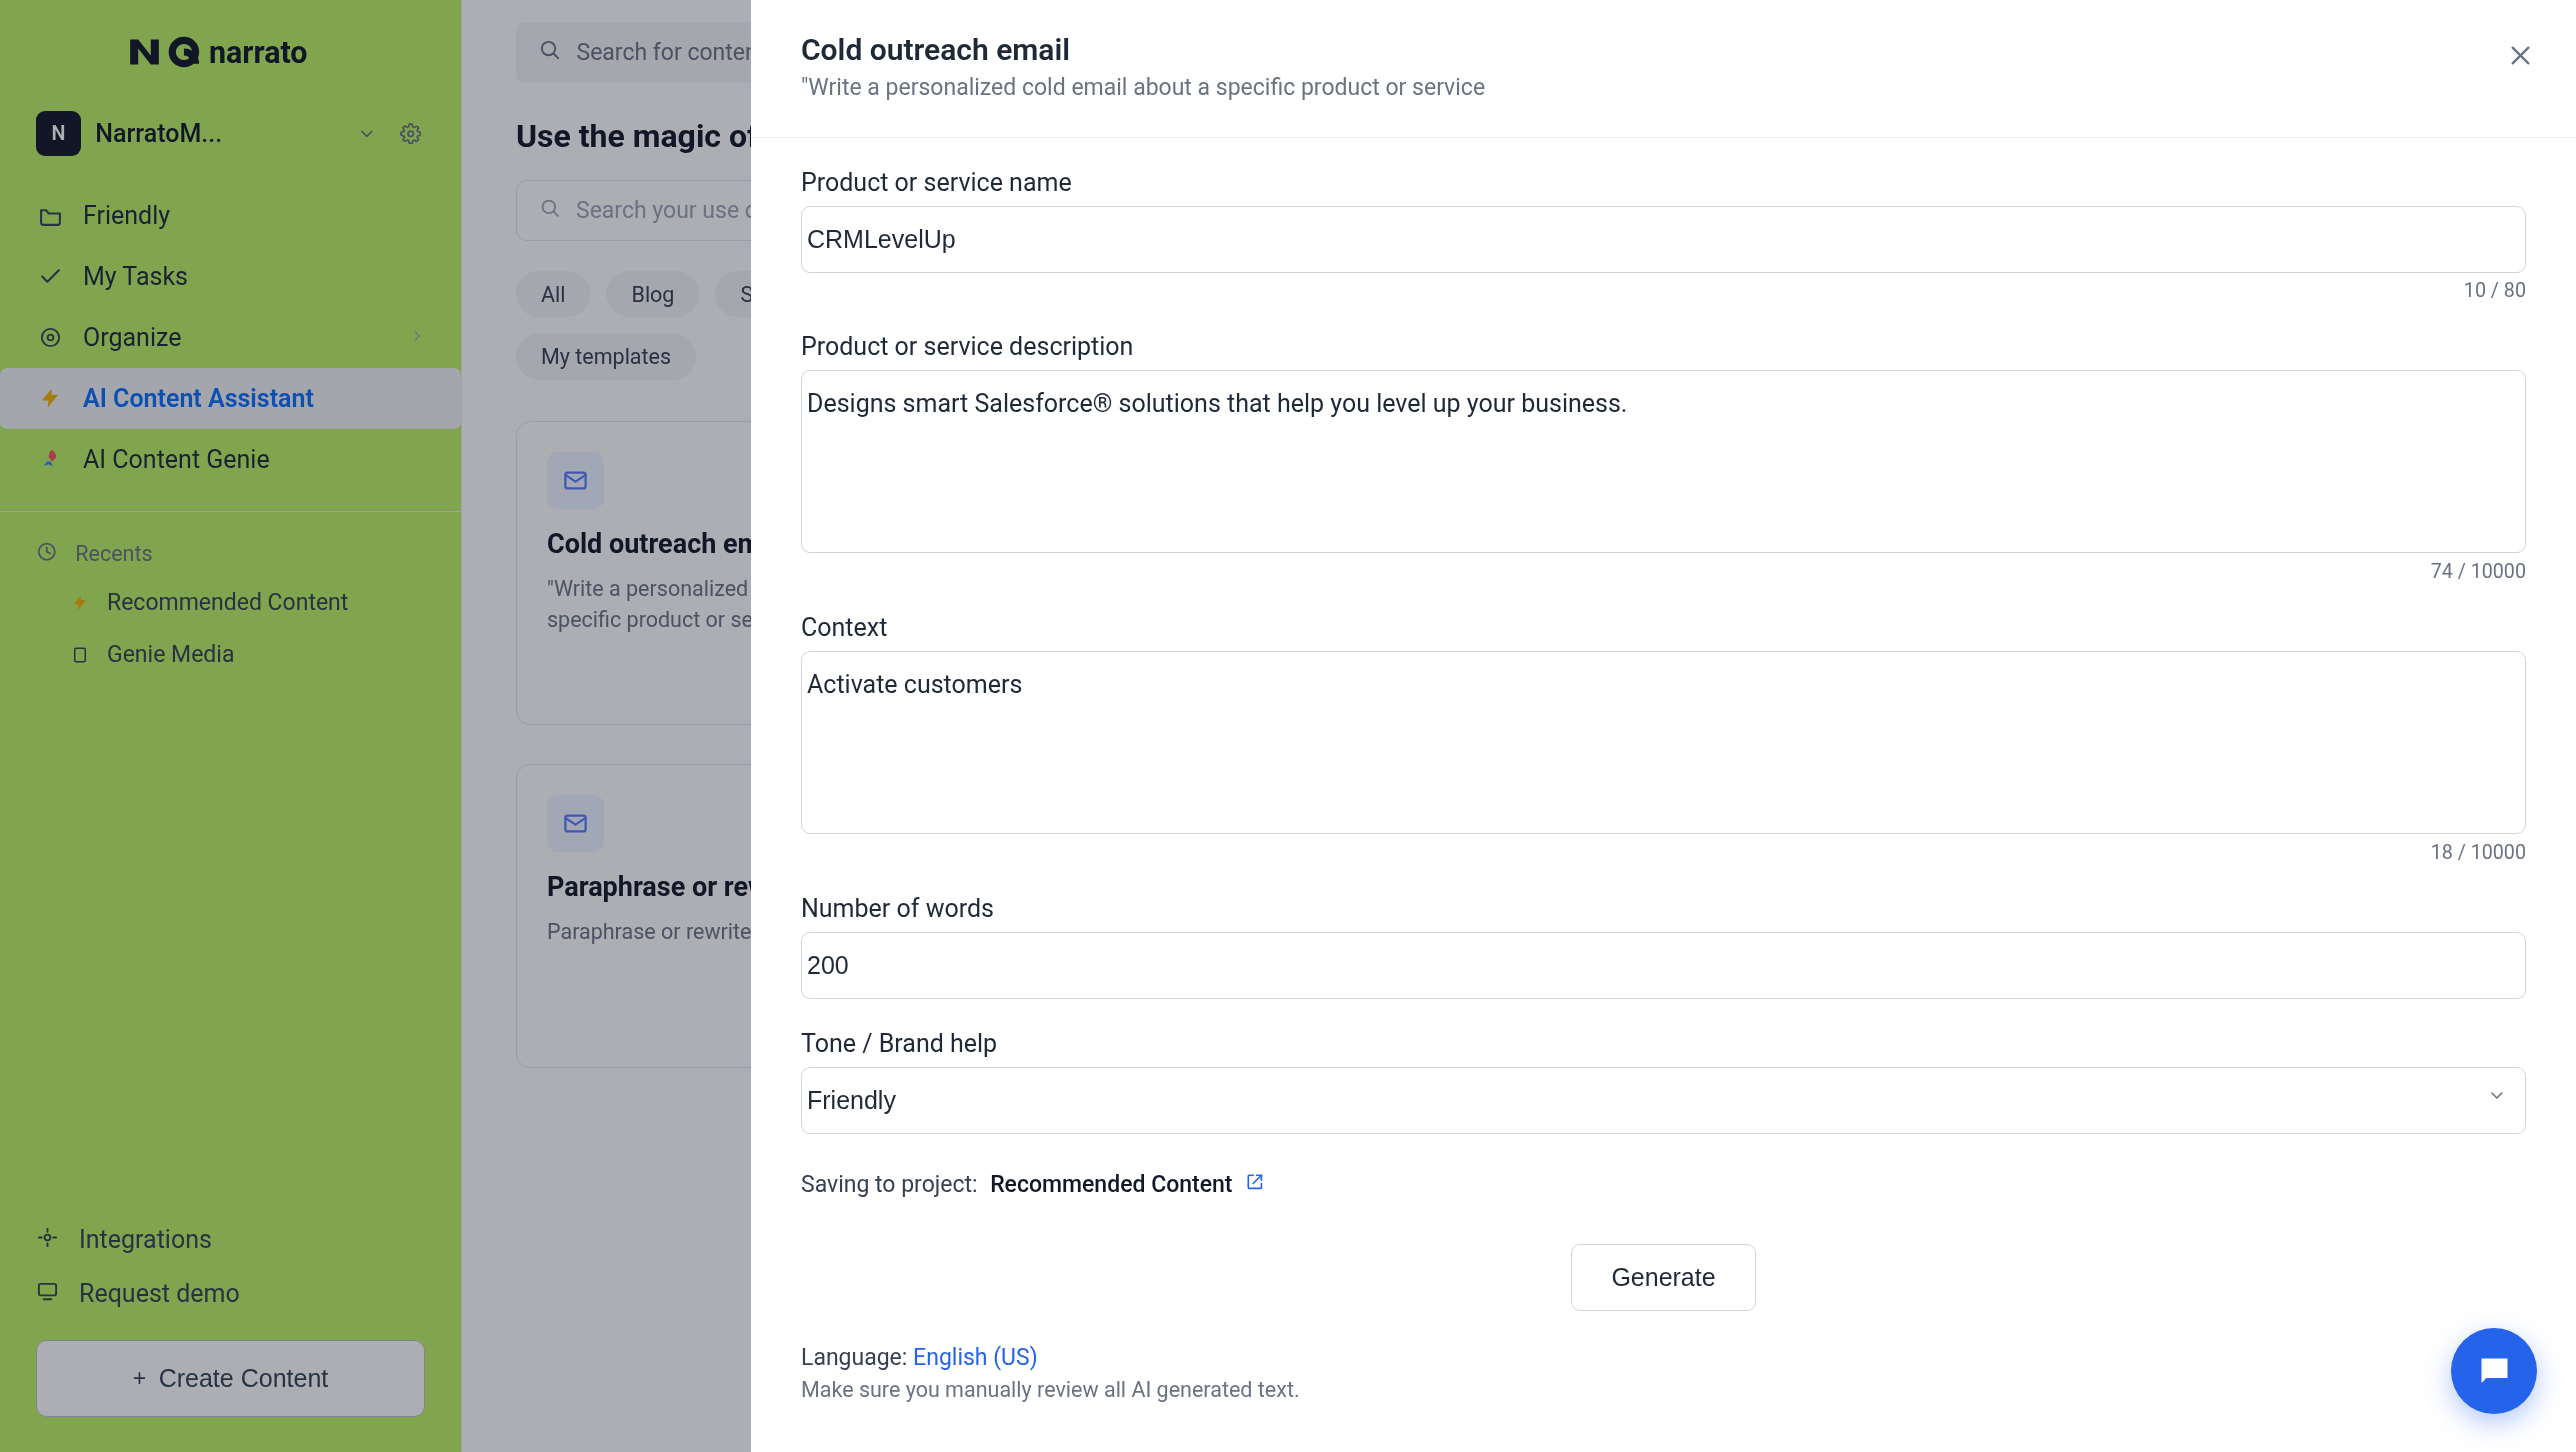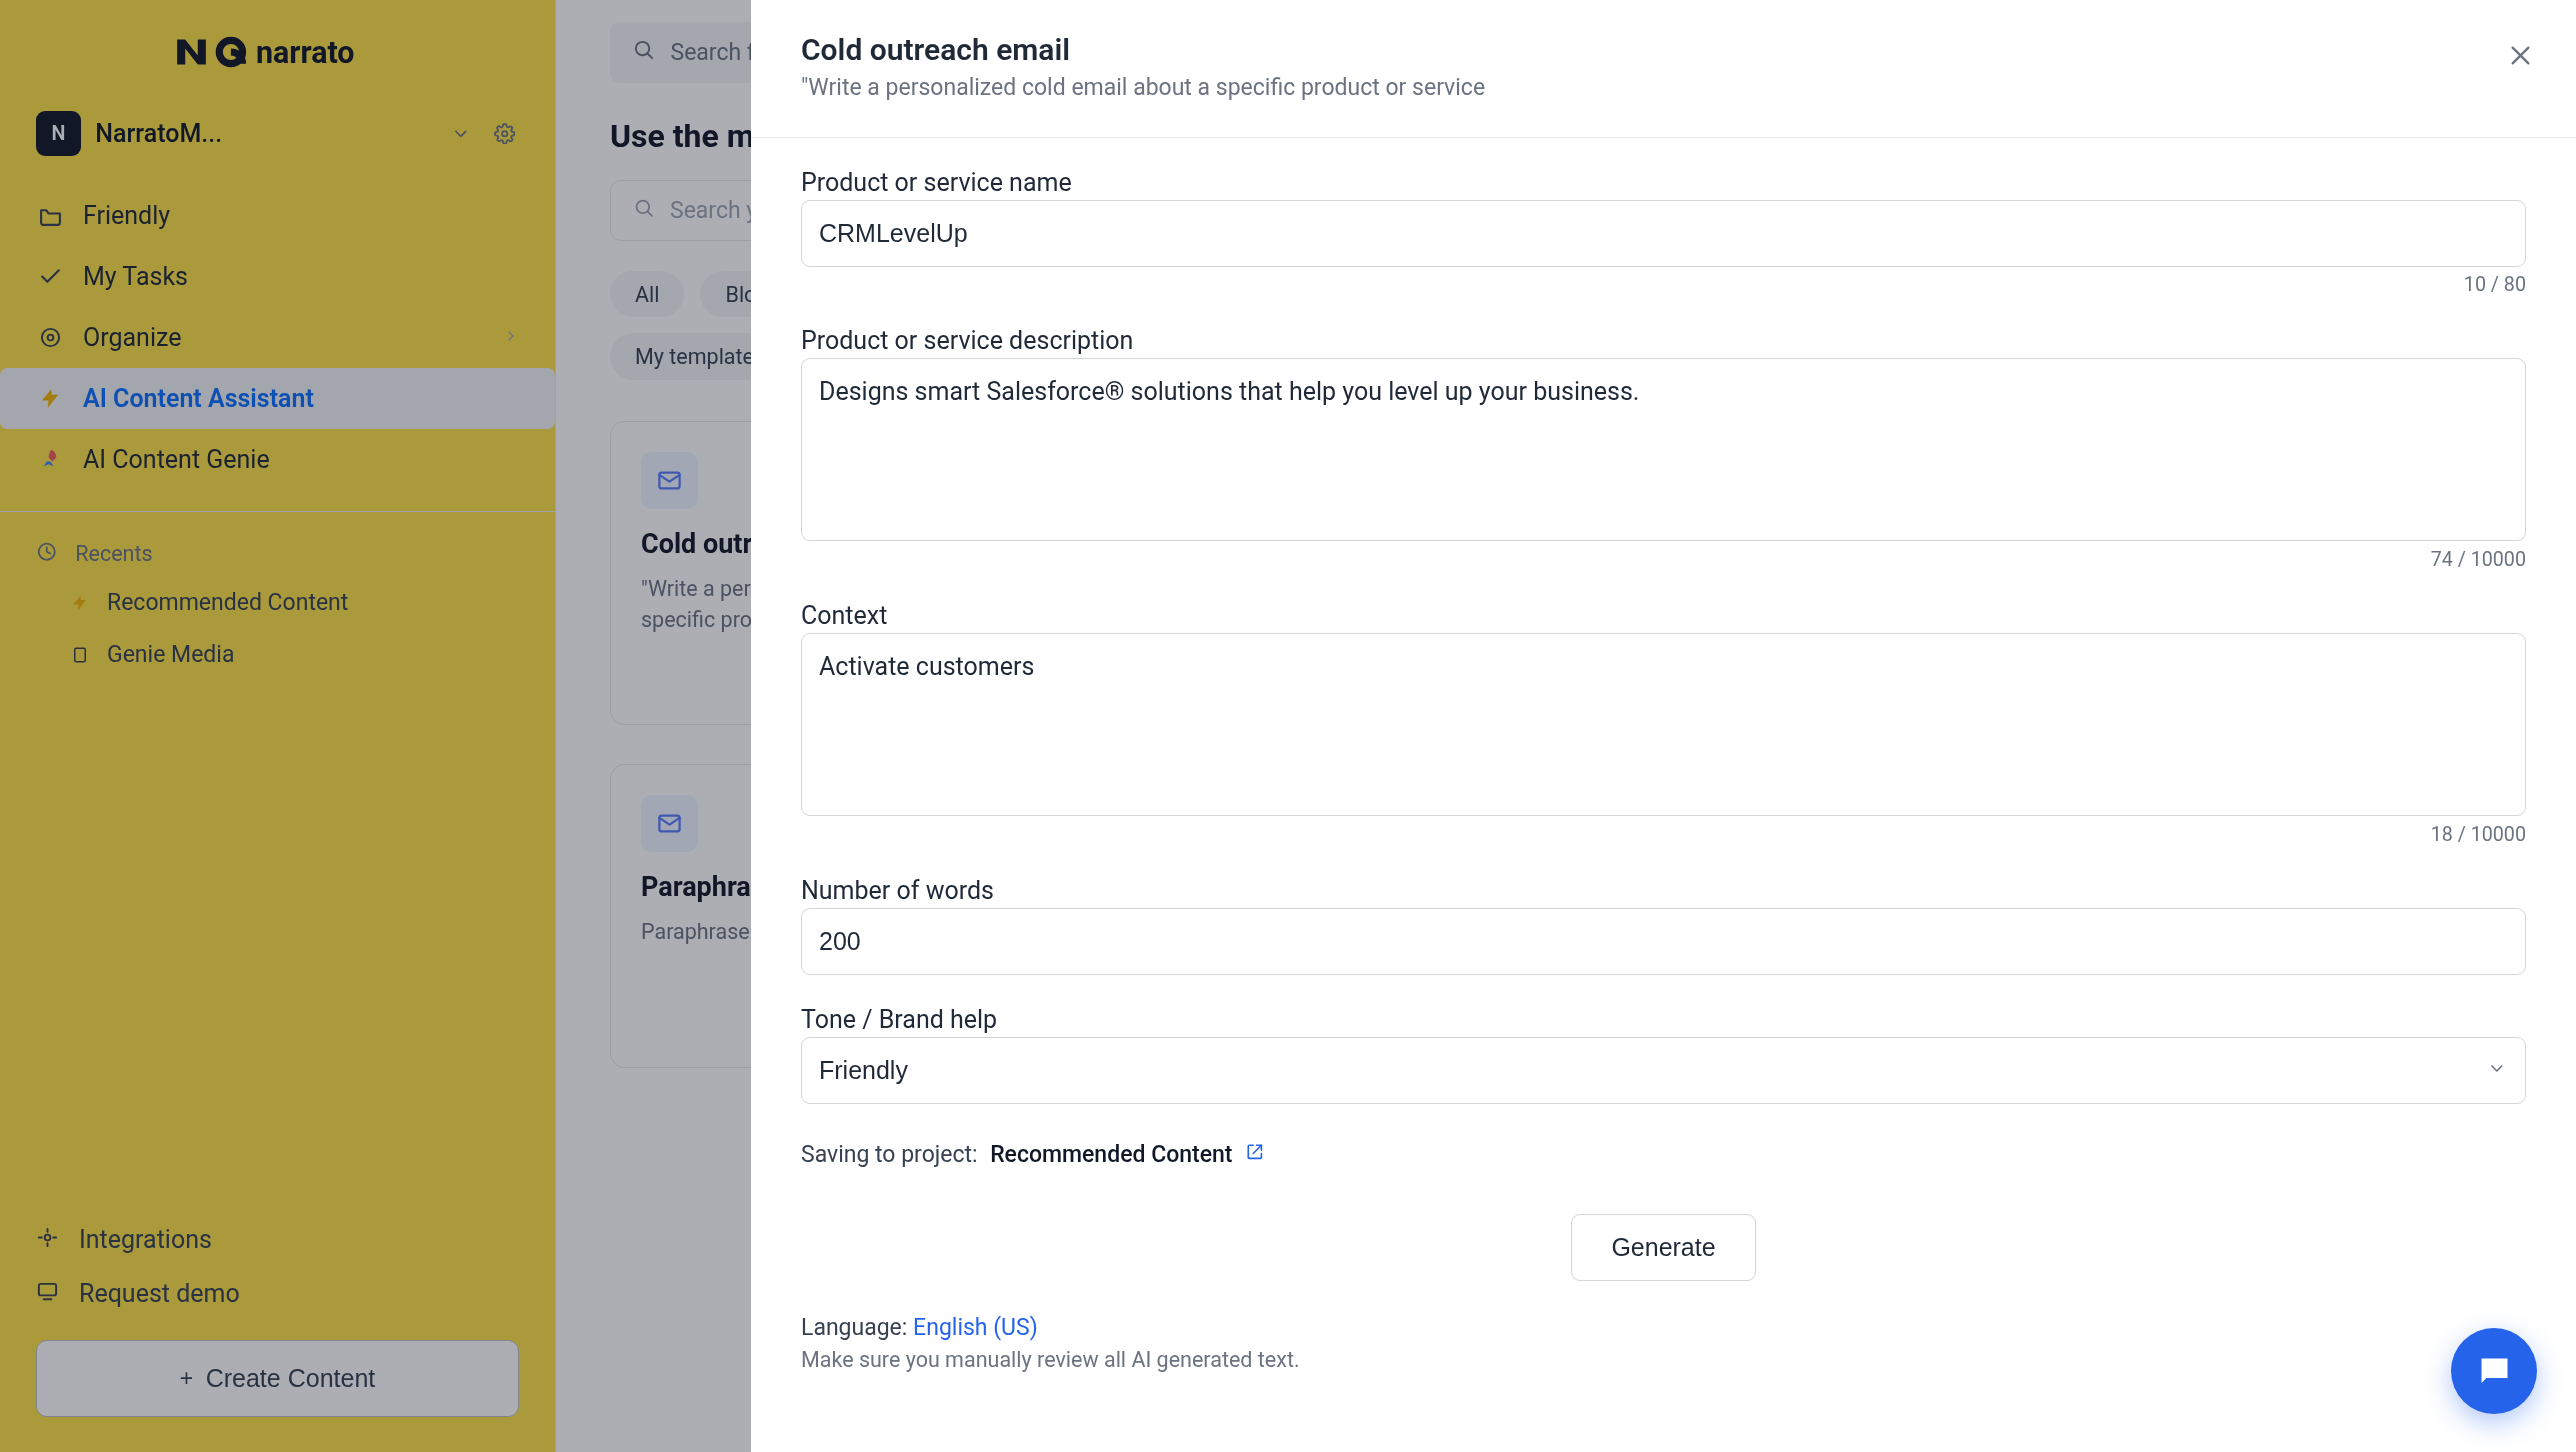--- a/index.html
+++ b/index.html
@@ -2,21 +2,21 @@
 <html><head>
 <meta charset="utf-8">
 <style>
   * { box-sizing: border-box; margin: 0; padding: 0; }
   html, body { width: 100%; height: 100%; font-family: -apple-system, BlinkMacSystemFont, "Segoe UI", Roboto, Helvetica, Arial, sans-serif; font-size: 12.5px; color: #3a3f4b; background: #fff; }
 
   
   #app { width: 2576px; height: 1453px; display: flex; position: relative; overflow: hidden; }
 
   
-  .sidebar { width: 556px; border-right: 0.9px solid #e9ecef; display: flex; flex-direction: column; background: #fde047; }
+  .sidebar { width: 462px; border-right: 0.9px solid #e9ecef; display: flex; flex-direction: column; background: #bef264; }
   .logo-wrap { padding: 25px 0 21.5px; display: flex; justify-content: center; }
   .logo-wrap svg { width: 215px; height: 54px; }
   .ws-row { display: flex; align-items: center; gap: 14.3px; padding: 10.7px 36px 21.5px; }
   .ws-avatar { width: 45px; height: 45px; border-radius: 9px; background: #111827; color: #fff; display: flex; align-items: center; justify-content: center; font-size: 19.7px; font-weight: 600; }
   .ws-name { flex: 1; font-size: 25px; font-weight: 500; color: #111827; white-space: nowrap; overflow: hidden; text-overflow: ellipsis; }
   .ws-chev, .ws-gear { width: 29px; height: 29px; color: #6b7280; display: flex; align-items: center; justify-content: center; }
 
   .nav-section { padding-top: 7.2px; }
   .nav-item { display: flex; align-items: center; gap: 18px; padding: 16px 36px; font-size: 25px; color: #1f2937; cursor: pointer; border-radius: 7.2px; }
   .nav-item .ico { width: 29px; height: 29px; display: flex; align-items: center; justify-content: center; color: #374151; }
@@ -59,21 +59,21 @@
   .modal { width: 1825px; height: 100%; background: #fff; display: flex; flex-direction: column; overflow-y: auto; }
   .modal-head { display: flex; align-items: flex-start; padding: 32px 50px 16px 50px; position: relative; }
   .modal-title { font-size: 30px; font-weight: 600; color: #1f2937; }
   .modal-sub { font-size: 23px; color: #6b7280; margin-top: 7.2px; }
   .modal-close { position: absolute; right: 36px; top: 36px; width: 39px; height: 39px; color: #6b7280; display:flex;align-items:center;justify-content:center; cursor:pointer; }
   .modal-sep { border-top: 0.9px solid #e9ecef; margin: 19.7px 0 0; }
 
   .form { padding: 30px 50px 54px; display: flex; flex-direction: column; gap: 30px; }
   .frow { display: flex; flex-direction: column; gap: 3px; }
   .flabel { font-size: 25px; color: #1f2937; }
-  .ftext { width: 100%; border: 0.9px solid #d1d5db; border-radius: 9px; padding: 18px 17px; font-size: 25px; color: #1f2937; background: #fff; }
+  .ftext { width: 100%; border: 0.9px solid #d1d5db; border-radius: 9px; padding: 18px 5px; font-size: 25px; color: #1f2937; background: #fff; margin-top: 6px; }
   textarea.ftext { resize: none; font-family: inherit; }
   .fcount { align-self: flex-end; font-size: 19.7px; color: #6b7280; margin-top: 3.6px; }
   .fselect { position: relative; }
   .fselect .ftext { padding-right: 54px; }
   .fselect .selchev { position: absolute; right: 19.7px; top: 50%; transform: translateY(-50%); color: #6b7280; pointer-events: none; }
 
   .projrow { display: flex; align-items: center; gap: 12.5px; font-size: 23px; color: #374151; padding-top: 7.2px; }
   .projrow .projname { color: #111827; font-weight: 500; }
   .projrow .ext { color: #2563eb; }
 

